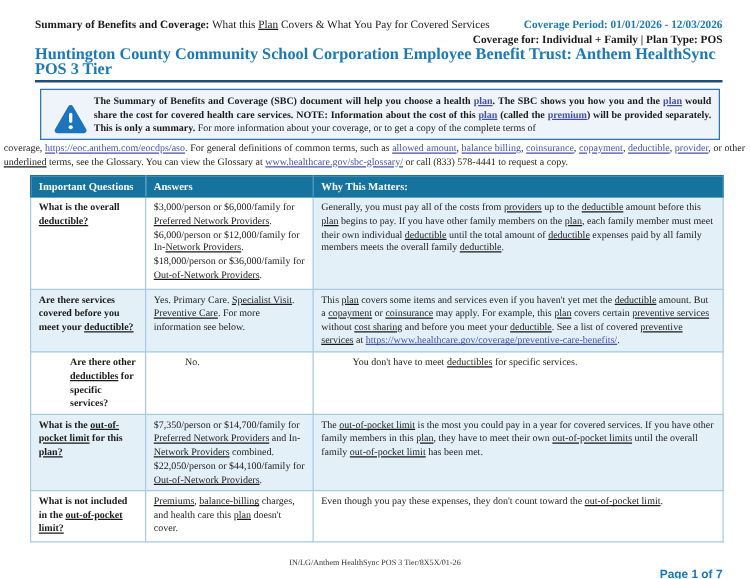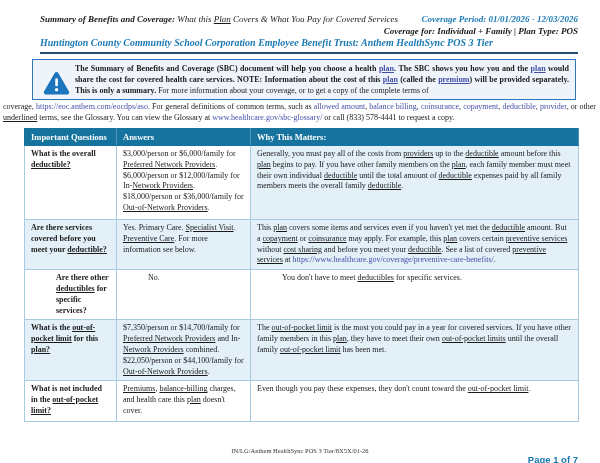--- a/index.html
+++ b/index.html
@@ -12,42 +12,42 @@
     --box-border:#2D74B8;
     --box-bg:#EFF3FA;
     --ink:#1A1A1A;
   }
   *{margin:0;padding:0;box-sizing:border-box;}
   html,body{width:600px;height:463px;background:#FFFFFF;overflow:hidden;}
   body{font-family:"Liberation Serif", serif;color:var(--ink);}
   .page{width:600px;height:463px;position:relative;padding-top:13px;}
 
   
-  .hdr{padding:0 22px 0 40px;font-style:italic;}
+  .hdr{padding:0 22px 0 28px;}
   .hdr-row1{display:flex;justify-content:space-between;align-items:flex-start;}
   .doc-title{font-size:9px;line-height:12px;}
   .coverage-period{font-size:9px;line-height:12px;font-weight:700;color:var(--accent-blue);white-space:nowrap;}
   .coverage-for{font-size:9px;line-height:12px;font-weight:700;text-align:right;}
-  .org-line{font-size:10px;line-height:12px;font-weight:700;color:var(--accent-blue);}
+  .org-line{font-size:13px;line-height:12px;font-weight:700;color:var(--accent-blue);}
   .hdr-rule{border-top:2px solid var(--navy);margin:3px 0 0 0;}
 
   
   .intro-box{margin:5px 24px 0 32px;border:1.5px solid var(--box-border);background:var(--box-bg);
     display:flex;align-items:flex-end;padding:3px 6px 3px 4px;}
   .intro-icon{flex:0 0 38px;display:flex;justify-content:center;align-items:center;}
   .intro-text{flex:1;font-size:8px;line-height:11px;text-align:justify;}
 
   
   .glossary-par{margin:2px 4px 0 3px;font-size:8px;line-height:10.5px;text-align:justify;}
 
   
   .seg-p{}
   .seg-b{font-weight:700;}
   .seg-u{text-decoration:underline;}
-  .seg-l{color:var(--link);}
+  .seg-l{color:var(--link);text-decoration:underline;}
   .seg-bl{font-weight:700;color:var(--link);text-decoration:underline;}
   .seg-bu{font-weight:700;text-decoration:underline;}
 
   
   table.qtable{border-collapse:collapse;table-layout:fixed;margin:5px 0 0 24px;width:554px;}
   .qtable col.c1{width:92px;} .qtable col.c2{width:134px;} .qtable col.c3{width:328px;}
   .qtable th{background:var(--th-bg);color:#fff;font-size:8.5px;line-height:10px;text-align:left;
     font-weight:700;padding:3px 6px;border:1px solid var(--th-bg);border-right:1px solid #4E97BC;height:16px;}
   .qtable td{border:1px solid var(--cell-border);vertical-align:top;padding:3px 6px;
     font-size:8px;line-height:10.8px;background:#fff;}

